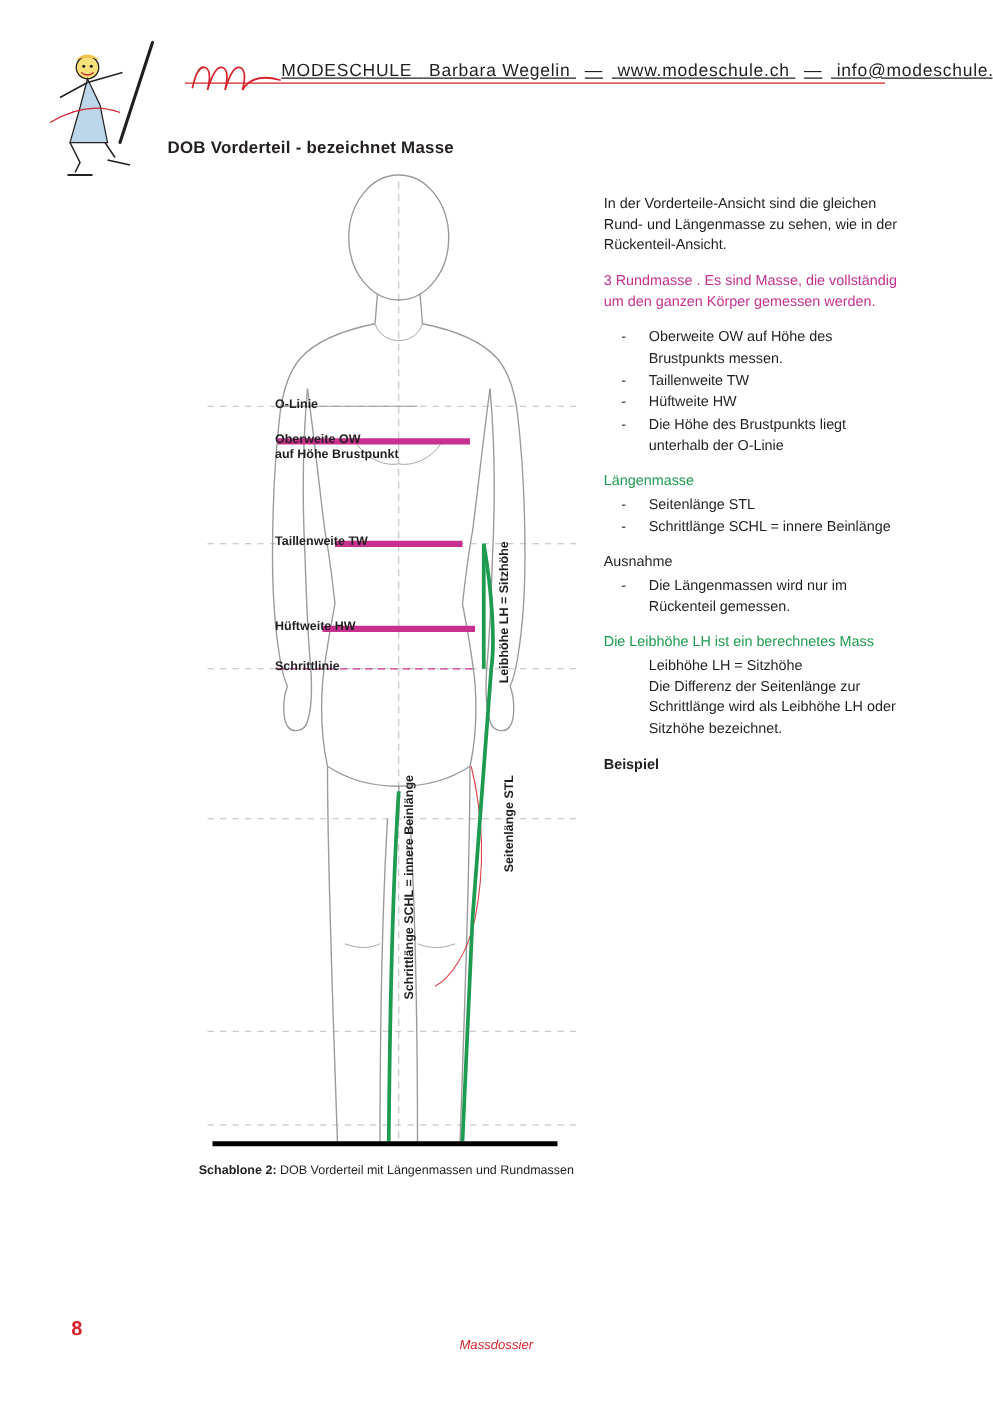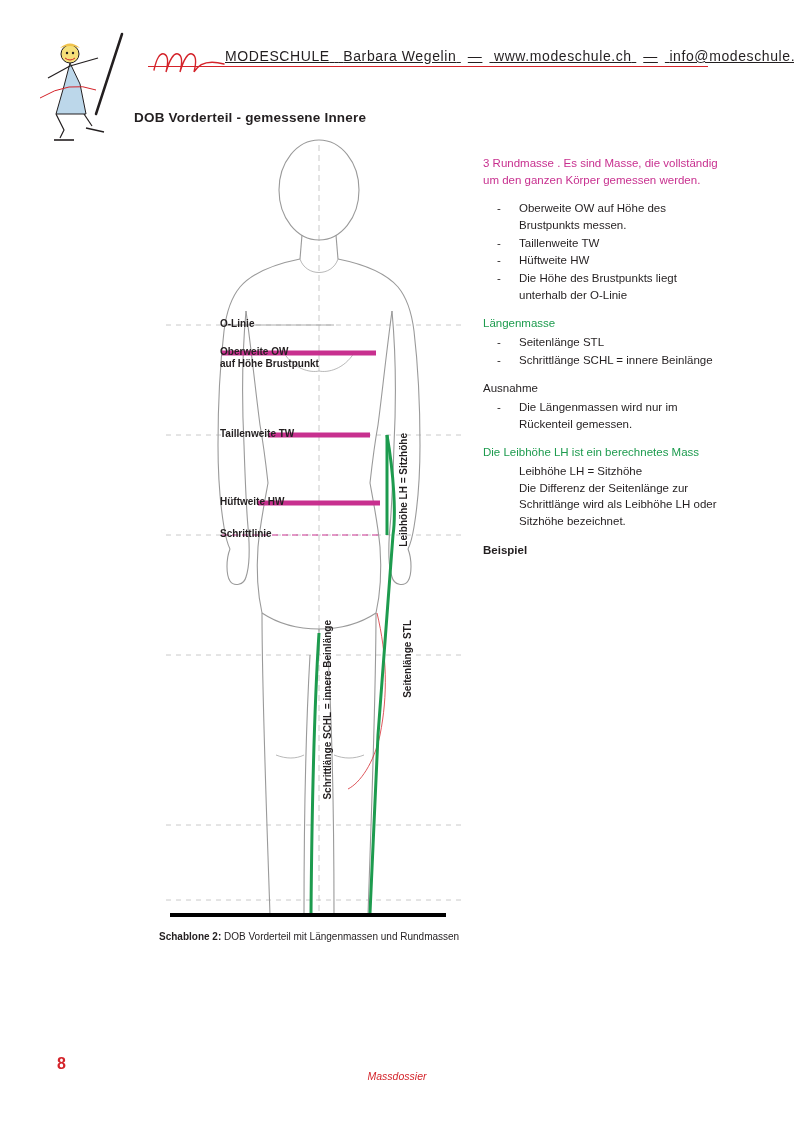--- a/index.html
+++ b/index.html
@@ -191,21 +191,21 @@
     <span>MODESCHULE</span>
     <span>&nbsp;</span>
     <span>Barbara  Wegelin</span>
     <span class="sep">—</span>
     <span>www.modeschule.ch</span>
     <span class="sep">—</span>
     <span>info@modeschule.ch</span>
   </div>
 </div>
 
-<div id="page-heading">DOB Vorderteil - gemessene Innere</div>
+<div id="page-heading">DOB Vorderteil - bezeichnet Masse</div>
 
 <div id="figure-area">
   <svg id="figure-svg" width="340" height="800" viewBox="0 0 340 800">
 
     <g stroke="#bcbcbc" stroke-width="0.8" stroke-dasharray="5 5">
       <line x1="32" y1="190" x2="330" y2="190"></line>
       <line x1="32" y1="300" x2="330" y2="300"></line>
       <line x1="32" y1="400" x2="330" y2="400"></line>
       <line x1="32" y1="520" x2="330" y2="520"></line>
       <line x1="32" y1="690" x2="330" y2="690"></line>
@@ -285,20 +285,21 @@
   <div class="fig-label vertical" style="left:268px; top:485px;">Seitenlänge STL</div>
   <div class="fig-label vertical" style="left:188px; top:485px;">Schrittlänge SCHL = innere Beinlänge</div>
 </div>
 
 <div id="caption">
   <b>Schablone 2:</b><span> DOB Vorderteil mit Längenmassen und Rundmassen</span>
 </div>
 
 <div id="right-col">
 
+  <p>In der Vorderteile-Ansicht sind die gleichen Rund- und Längenmasse zu sehen, wie in der Rückenteil-Ansicht.</p>
 
   <p class="magenta">3 Rundmasse . Es sind Masse, die vollständig um den ganzen Körper gemessen werden.</p>
 
   <ul>
     <li>Oberweite OW auf Höhe des Brustpunkts messen.</li>
     <li>Taillenweite TW</li>
     <li>Hüftweite HW</li>
     <li>Die Höhe des Brustpunkts liegt unterhalb der O-Linie</li>
   </ul>
 

